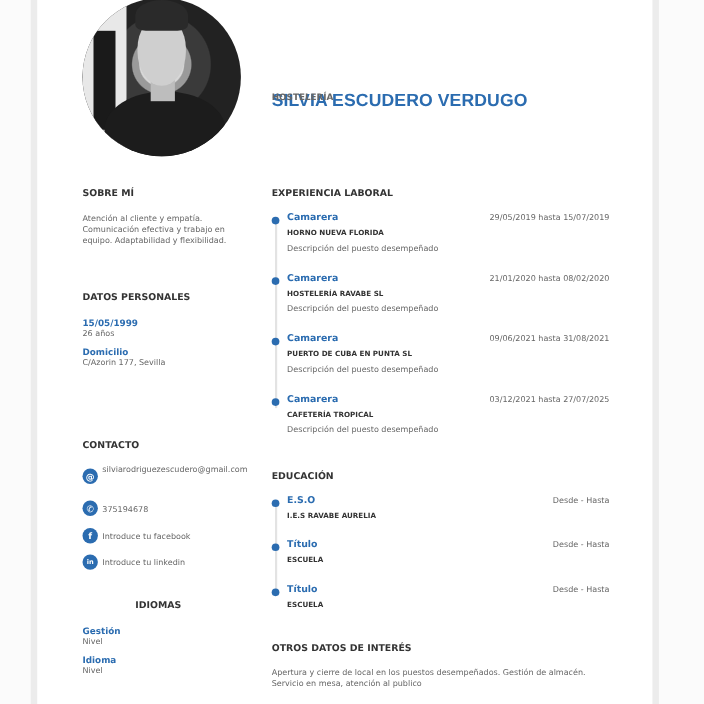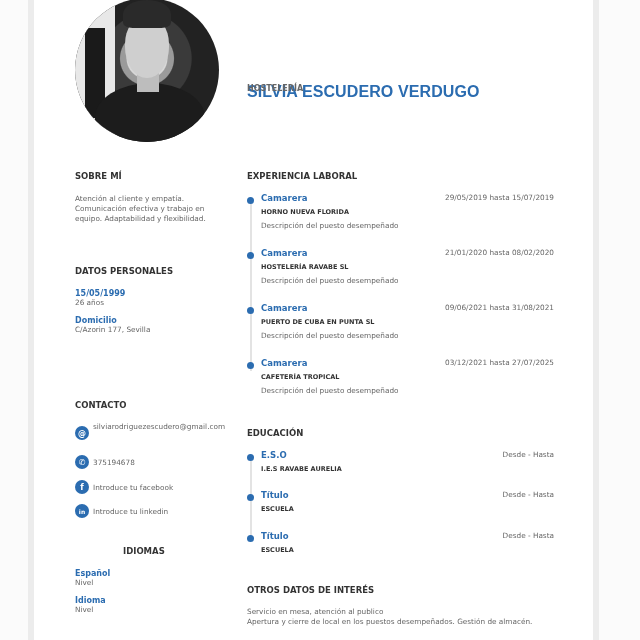--- a/index.html
+++ b/index.html
@@ -96,21 +96,21 @@
   <span class="ctext">Introduce tu facebook</span>
 </div>
 <div class="contact" style="top:504px;">
   <span class="cicon" style="font-size:6px;">in</span>
   <span class="ctext">Introduce tu linkedin</span>
 </div>
 
 <div class="h" style="left:75px; top:546px;padding-left:48px;">IDIOMAS</div>
 <div class="left-col" style="top:569px;">
   <div class="field">
-    <div class="blue">Español</div>
+    <div class="blue">Gestión</div>
     <div class="v">Nivel</div>
   </div>
   <div class="field">
     <div class="blue">Idioma</div>
     <div class="v">Nivel</div>
   </div>
 </div>
 
 <div class="h" style="left:247px; top:171px;">EXPERIENCIA LABORAL</div>
 <div class="timeline" style="top:193px; height:210px;">
@@ -163,15 +163,15 @@
   <div class="entry" style="top:81px;">
     <div class="dot"></div>
     <div class="title">Título</div>
     <div class="dates">Desde - Hasta</div>
     <div class="org">ESCUELA</div>
   </div>
 </div>
 
 <div class="h" style="left:247px; top:585px;">OTROS DATOS DE INTERÉS</div>
 <div class="txt" style="position:absolute; left:247px; top:607px; width:320px;">
+  <div>Apertura y cierre de local en los puestos desempeñados. Gestión de almacén.</div>
   <div>Servicio en mesa, atención al publico</div>
-  <div>Apertura y cierre de local en los puestos desempeñados. Gestión de almacén.</div>
 </div>
 
 </body></html>

